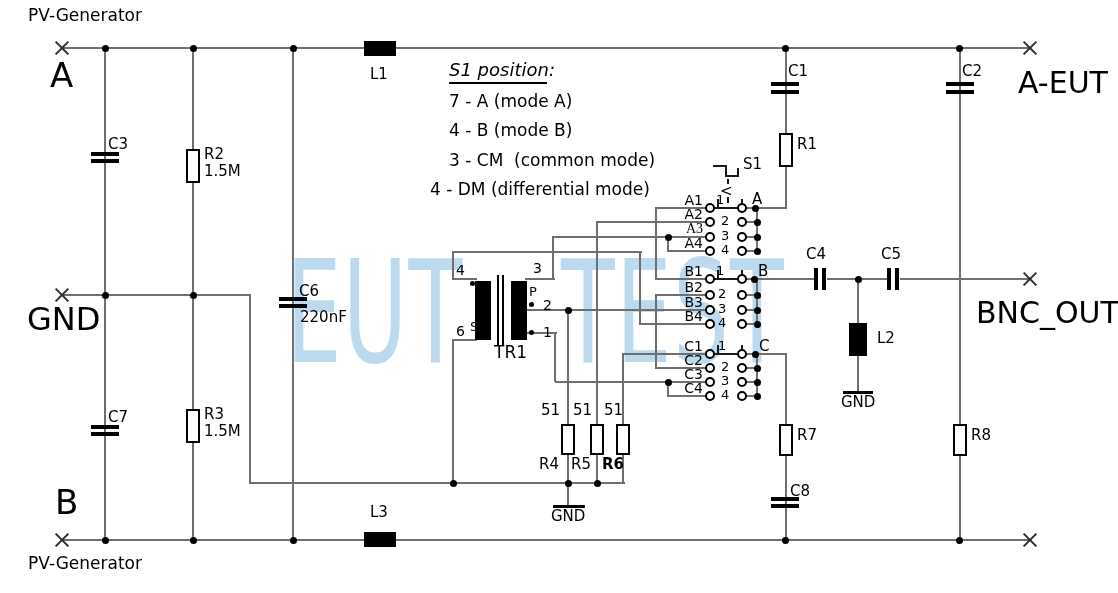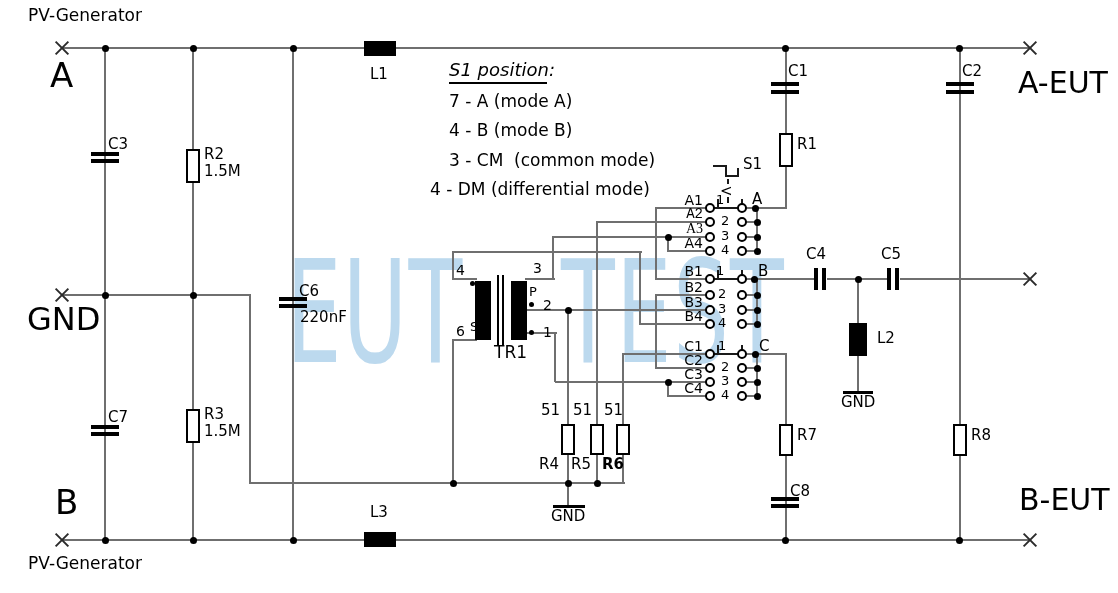--- a/index.html
+++ b/index.html
@@ -271,21 +271,21 @@
   <div class="circ ckt" style="left:705px;top:349px;"></div>
   <div class="circ ckt" style="left:737px;top:349px;"></div>
   <div class="circ ckt" style="left:705px;top:363px;"></div>
   <div class="circ ckt" style="left:737px;top:363px;"></div>
   <div class="circ ckt" style="left:705px;top:377px;"></div>
   <div class="circ ckt" style="left:737px;top:377px;"></div>
   <div class="circ ckt" style="left:705px;top:391px;"></div>
   <div class="circ ckt" style="left:737px;top:391px;"></div>
 
   <div class="lbl f14 rt ckt" style="left:677px;top:192px;">A1</div>
-  <div class="lbl f14 rt ckt" style="left:677px;top:206px;font-family:Liberation Mono, monospace;">A2</div>
+  <div class="lbl f14 rt ckt" style="left:677px;top:206px;">A2</div>
   <div class="lbl f14 rt ckt" style="left:677px;top:221px;font-family:Liberation Serif, serif;">A3</div>
   <div class="lbl f14 rt ckt" style="left:677px;top:235px;">A4</div>
   <div class="lbl f14 rt ckt" style="left:677px;top:263px;">B1</div>
   <div class="lbl f14 rt ckt" style="left:677px;top:279px;">B2</div>
   <div class="lbl f14 rt ckt" style="left:677px;top:294px;">B3</div>
   <div class="lbl f14 rt ckt" style="left:677px;top:308px;">B4</div>
   <div class="lbl f14 rt ckt" style="left:677px;top:338px;">C1</div>
   <div class="lbl f14 rt ckt" style="left:677px;top:352px;">C2</div>
   <div class="lbl f14 rt ckt" style="left:677px;top:366px;">C3</div>
   <div class="lbl f14 rt ckt" style="left:677px;top:380px;">C4</div>
@@ -313,15 +313,15 @@
   <div class="lbl f17 ckt" style="left:449px;top:121px;">4 - B (mode B)</div>
   <div class="lbl f17 ckt" style="left:449px;top:151px;">3 - CM  (common mode)</div>
   <div class="lbl f17 ckt" style="left:430px;top:180px;">4 - DM (differential mode)</div>
 
   <div class="lbl f17 ckt" style="left:28px;top:6px;">PV-Generator</div>
   <div class="lbl big2 ckt" style="left:50px;top:56px;">A</div>
   <div class="lbl ckt" style="left:27px;top:301px;font-size:32px;">GND</div>
   <div class="lbl big2 ckt" style="left:55px;top:483px;">B</div>
   <div class="lbl f17 ckt" style="left:28px;top:554px;">PV-Generator</div>
   <div class="lbl big ckt" style="left:1018px;top:66px;">A-EUT</div>
-  <div class="lbl big ckt" style="left:1019px;top:483px;">B-EUT</div>
+  <div class="lbl big ckt" style="left:976px;top:296px;">BNC_OUT</div>
 
 </div>
 
 </body></html>

